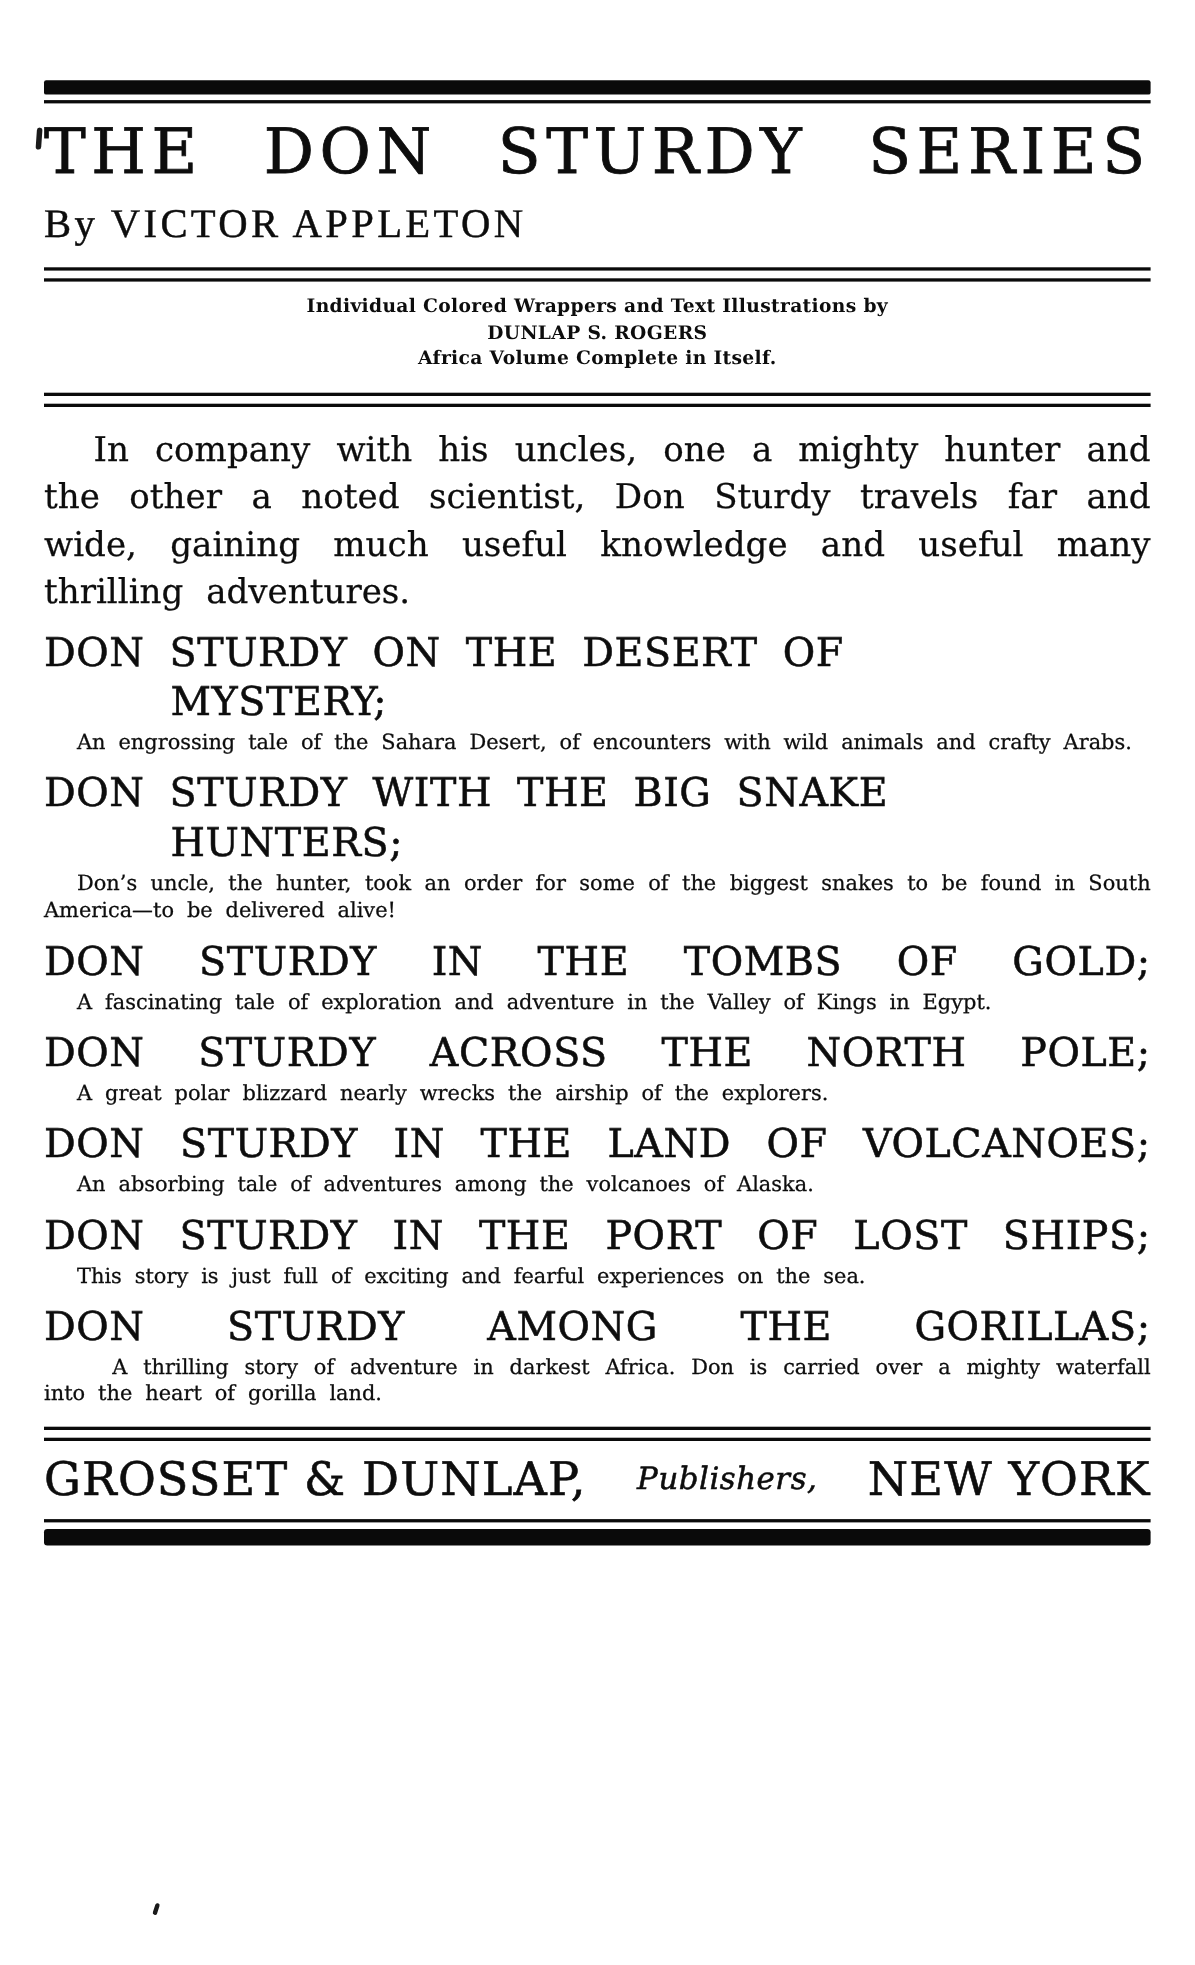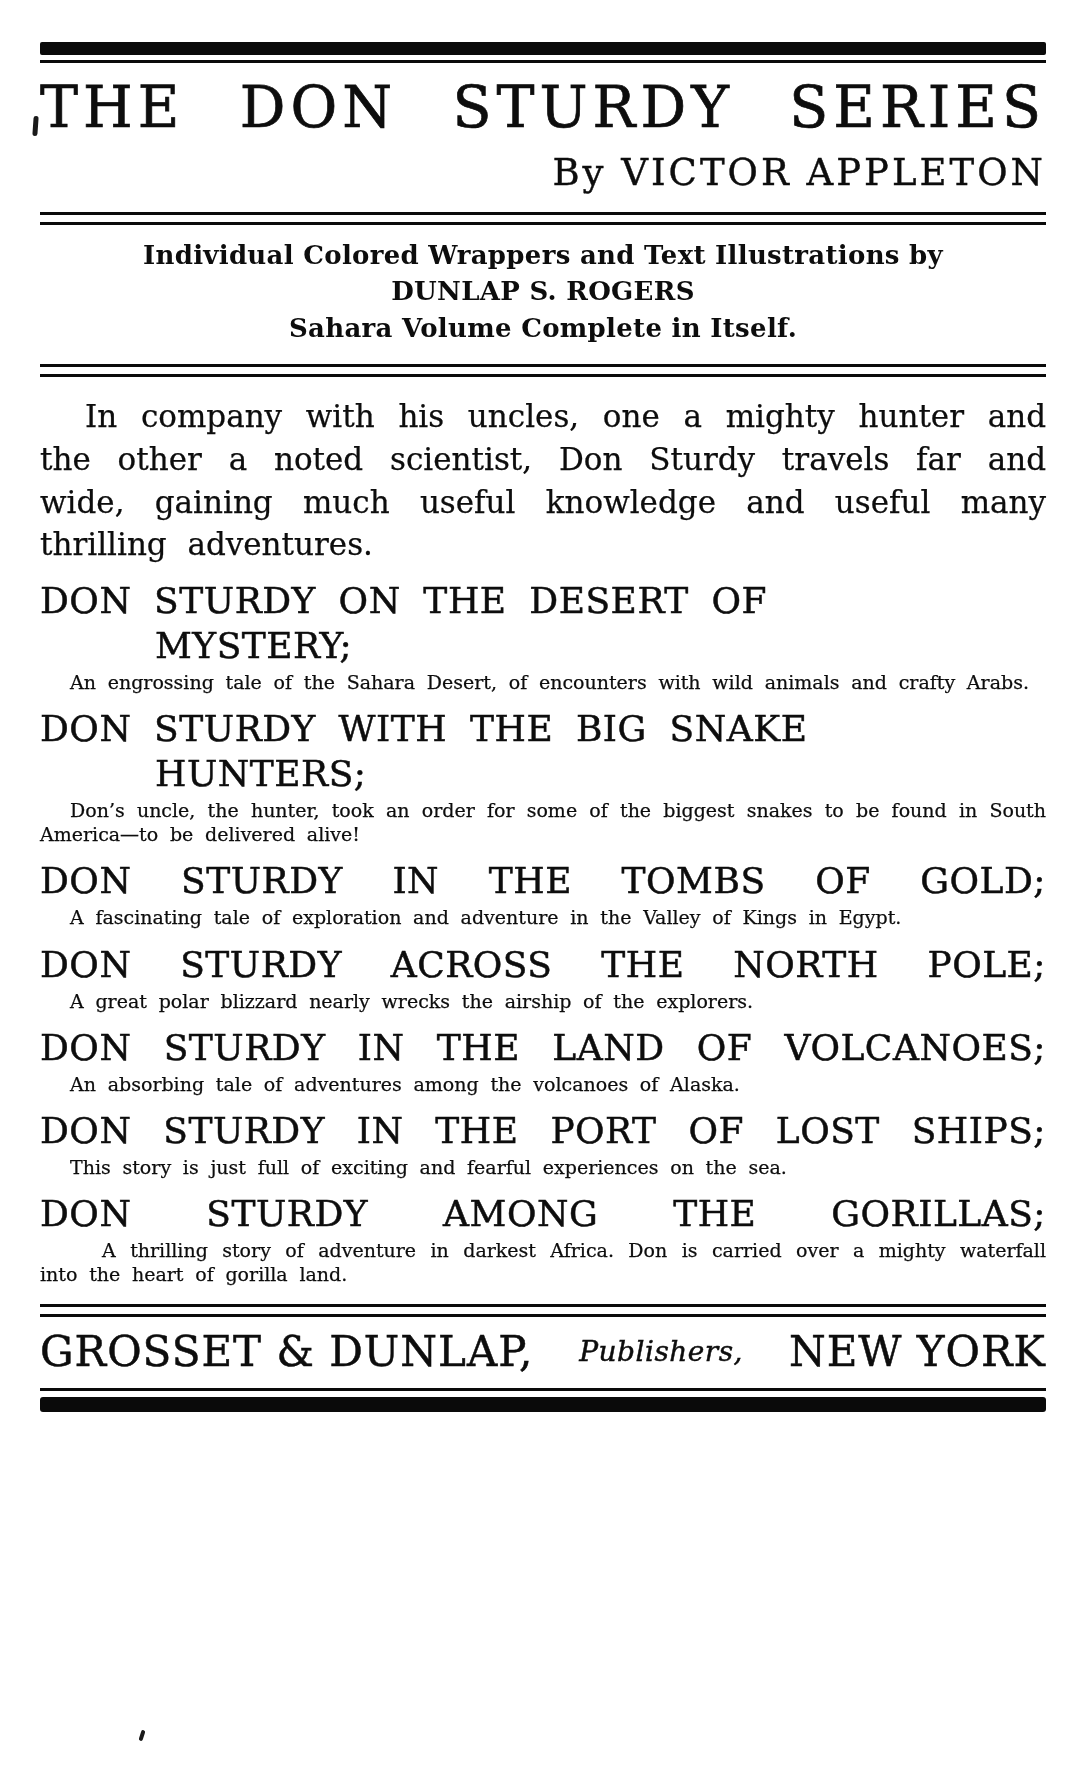--- a/index.html
+++ b/index.html
@@ -10,20 +10,21 @@
   body {
     width: 1086px;
     height: 1786px;
     overflow: hidden;
     position: relative;
     font-family: "DejaVu Serif", serif;
     color: #0d0d0d;
   }
   .page {
     padding: 42px 40px 0 40px;
+    margin-top: 31px;
   }
 
   
   .rule-top .bar-thick {
     height: 13px;
     background: #0a0a0a;
     border-radius: 2px;
   }
   .rule-top .bar-thin {
     height: 3px;
@@ -57,30 +58,31 @@
     font-weight: 400;
     -webkit-text-stroke: 0.7px #0d0d0d;
     letter-spacing: 5px;
     line-height: 1.05;
     text-align: justify;
     text-align-last: justify;
     white-space: nowrap;
   }
   .byline {
     margin-top: 13px;
-    text-align: right;
+    text-align: left;
     font-size: 37px;
     letter-spacing: 3px;
+    font-family: Liberation Serif, serif;
     -webkit-text-stroke: 0.4px #0d0d0d;
   }
   .credits {
     margin-top: 12px;
     text-align: center;
     font-weight: 700;
-    font-size: 26px;
+    font-size: 17px;
     line-height: 1.4;
     letter-spacing: 0.3px;
   }
 
   
   .intro {
     margin: 18px 0 0 0;
     font-size: 31px;
     line-height: 1.38;
     text-align: justify;
@@ -163,21 +165,21 @@
   <div class="byline">By VICTOR APPLETON</div>
 
   <div class="rule-double">
       <i></i>
       <i></i>
     </div>
 
   <div class="credits">
     <div>Individual Colored Wrappers and Text Illustrations by</div>
     <div>DUNLAP S. ROGERS</div>
-    <div>Sahara Volume Complete in Itself.</div>
+    <div>Africa Volume Complete in Itself.</div>
   </div>
 
   <div class="rule-double">
       <i></i>
       <i></i>
     </div>
 
   <p class="intro">In company with his uncles, one a mighty hunter and the other a noted scientist, Don Sturdy travels far and wide, gaining much useful knowledge and useful many thrilling adventures.</p>
 
   <div class="books" id="books">

